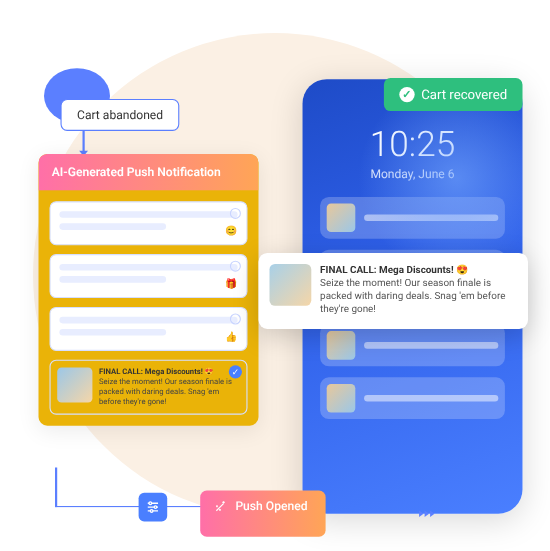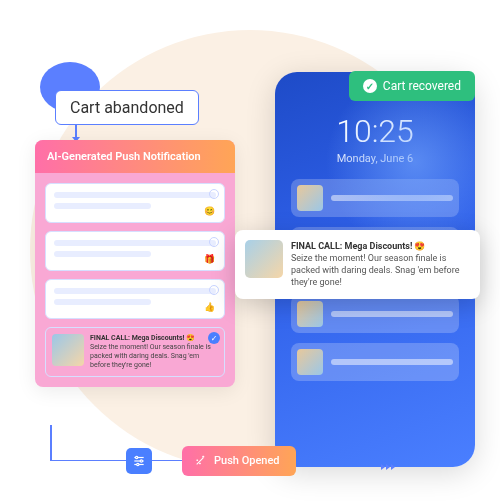--- a/index.html
+++ b/index.html
@@ -32,21 +32,21 @@
       z-index: 1;
     }
     .cart-abandoned {
       position: absolute;
       top: 90px;
       left: 55px;
       background: #fff;
       border: 1.5px solid #5B7FFF;
       border-radius: 6px;
       padding: 7px 14px;
-      font-size: 16px;
+      font-size: 11px;
       color: #333;
       z-index: 3;
     }
     .cart-recovered {
       position: absolute;
       top: 32px;
       right: 25px;
       background: #2EBF7E;
       border-radius: 6px;
       padding: 8px 14px;
@@ -89,21 +89,21 @@
       left: -3px;
       border-left: 4px solid transparent;
       border-right: 4px solid transparent;
       border-top: 5px solid #5B7FFF;
     }
     .panel-left {
       position: absolute;
       top: 140px;
       left: 35px;
       width: 200px;
-      background: #f9a8d4;
+      background: #eab308;
       border-radius: 8px;
       box-shadow: 0 4px 20px rgba(0,0,0,0.08);
       z-index: 3;
       overflow: hidden;
     }
     .panel-header {
       background: linear-gradient(90deg, #FF6FA8, #FFA556);
       color: #fff;
       padding: 10px 12px;
       font-size: 11px;
@@ -296,21 +296,21 @@
       align-items: center;
       justify-content: center;
     }
     .sliders-btn svg { stroke: #fff; }
     .push-opened {
       position: absolute;
       top: 446px;
       left: 182px;
       background: linear-gradient(90deg, #FF6FA8, #FFA556);
       color: #fff;
-      padding: 8px 16px 9px 12px;
+      padding: 8px 16px 21px 12px;
       border-radius: 6px;
       font-size: 11px;
       font-weight: 500;
       z-index: 3;
       display: flex;
       align-items: center;
       gap: 7px;
     }
     .line-left-down {
       position: absolute;

